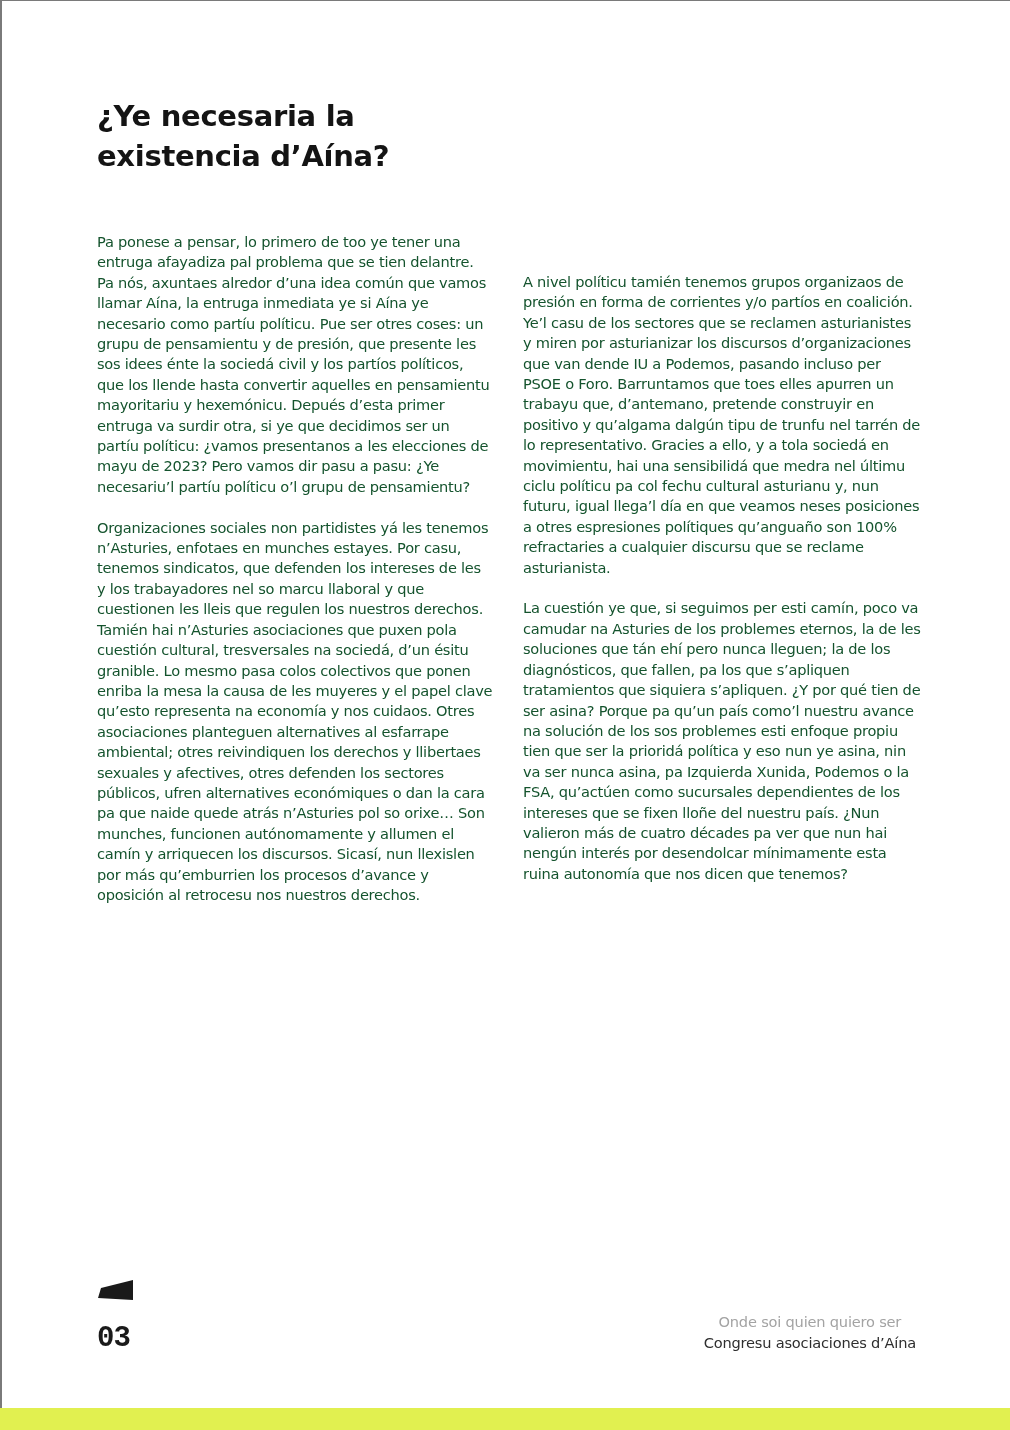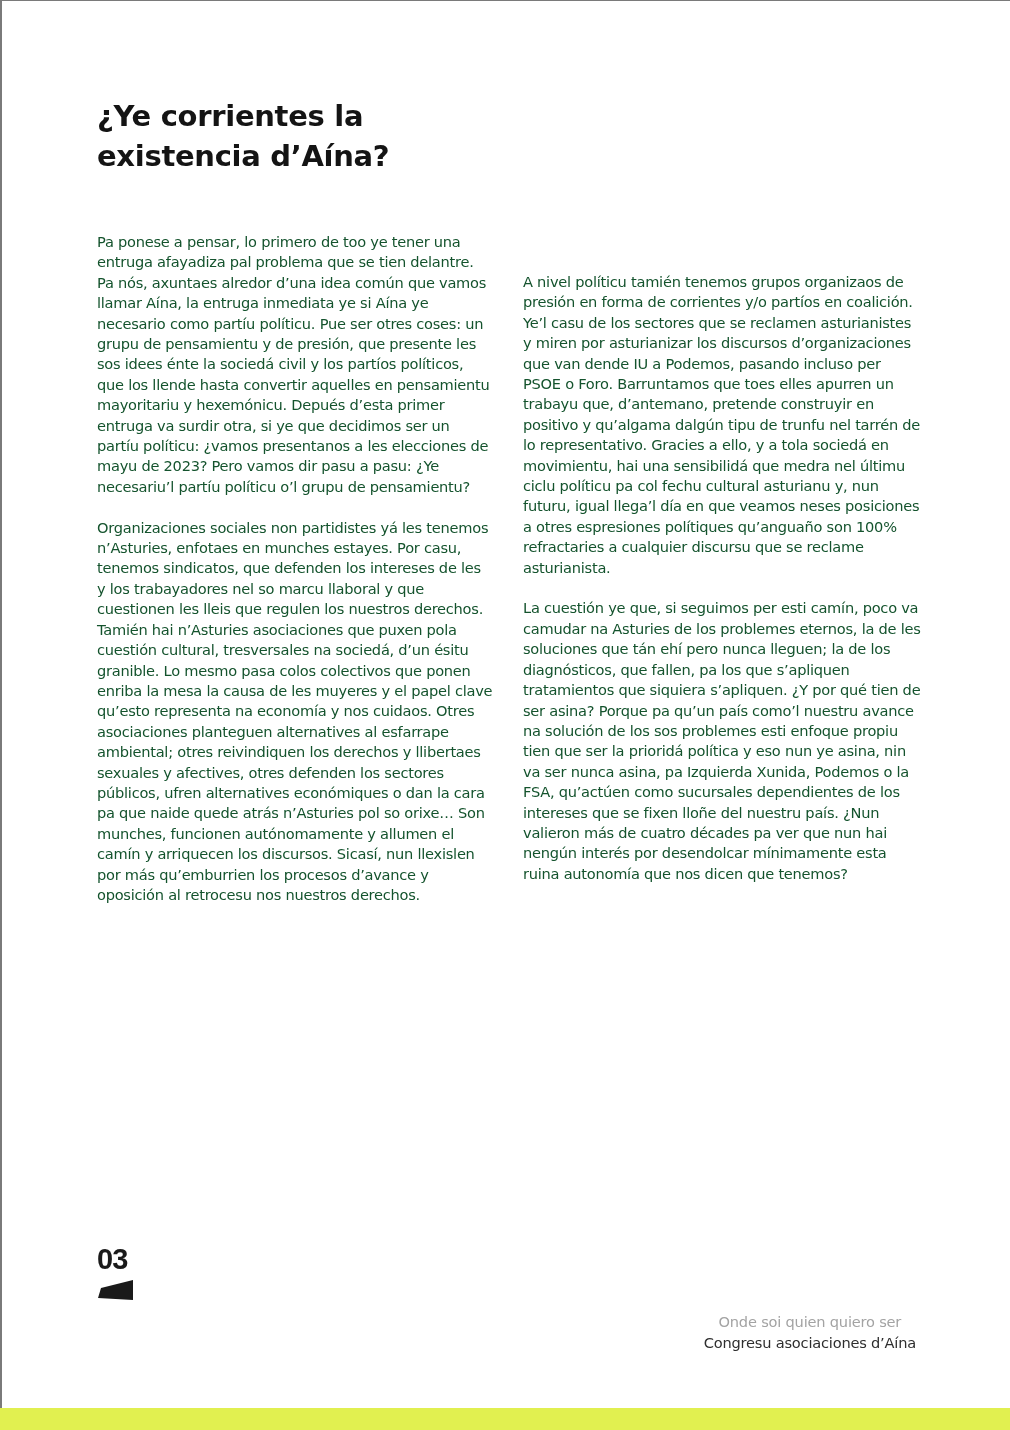--- a/index.html
+++ b/index.html
@@ -49,22 +49,22 @@
     .footer-mark {
       position: absolute;
       left: 98px;
       top: 1280px;
       width: 35px;
       height: 20px;
     }
     .page-number {
       position: absolute;
       left: 97px;
-      top: 1242px;
-      font-family: Liberation Sans, sans-serif;
+      top: 1322px;
+      font-family: Liberation Mono, monospace;
       font-weight: bold;
       font-size: 29px;
       line-height: 34px;
       color: #1a1a1a;
       letter-spacing: -1px;
       text-align: right;
     }
     .footer-right {
       position: absolute;
       right: 94px;
@@ -86,21 +86,21 @@
       height: 22px;
       background: #e1f050;
     }
   </style>
 </head>
 <body>
 
 <div class="page-border-top"></div>
 <div class="page-border-left"></div>
 
-<h1 class="title">¿Ye corrientes la existencia d’Aína?</h1>
+<h1 class="title">¿Ye necesaria la existencia d’Aína?</h1>
 
 <div class="column col-left">
   <p class="para">Pa ponese a pensar, lo primero de too ye tener una entruga afayadiza pal problema que se tien delantre. Pa nós, axuntaes alredor d’una idea común que vamos llamar Aína, la entruga inmediata ye si Aína ye necesario como partíu políticu. Pue ser otres coses: un grupu de pensamientu y de presión, que presente les sos idees énte la sociedá civil y los partíos políticos, que los llende hasta convertir aquelles en pensamientu mayoritariu y hexemónicu. Depués d’esta primer entruga va surdir otra, si ye que decidimos ser un partíu políticu: ¿vamos presentanos a les elecciones de mayu de 2023? Pero vamos dir pasu a pasu: ¿Ye necesariu’l partíu políticu o’l grupu de pensamientu?</p>
   <p class="para">Organizaciones sociales non partidistes yá les tenemos n’Asturies, enfotaes en munches estayes. Por casu, tenemos sindicatos, que defenden los intereses de les y los trabayadores nel so marcu llaboral y que cuestionen les lleis que regulen los nuestros derechos. Tamién hai n’Asturies asociaciones que puxen pola cuestión cultural, tresversales na sociedá, d’un ésitu granible. Lo mesmo pasa colos colectivos que ponen enriba la mesa la causa de les muyeres y el papel clave qu’esto representa na economía y nos cuidaos. Otres asociaciones planteguen alternatives al esfarrape ambiental; otres reivindiquen los derechos y llibertaes sexuales y afectives, otres defenden los sectores públicos, ufren alternatives económiques o dan la cara pa que naide quede atrás n’Asturies pol so orixe… Son munches, funcionen autónomamente y allumen el camín y arriquecen los discursos. Sicasí, nun llexislen por más qu’emburrien los procesos d’avance y oposición al retrocesu nos nuestros derechos.</p>
 </div>
 
 <div class="column col-right">
   <p class="para">A nivel políticu tamién tenemos grupos organizaos de presión en forma de corrientes y/o partíos en coalición. Ye’l casu de los sectores que se reclamen asturianistes y miren por asturianizar los discursos d’organizaciones que van dende IU a Podemos, pasando incluso per PSOE o Foro. Barruntamos que toes elles apurren un trabayu que, d’antemano, pretende construyir en positivo y qu’algama dalgún tipu de trunfu nel tarrén de lo representativo. Gracies a ello, y a tola sociedá en movimientu, hai una sensibilidá que medra nel últimu ciclu políticu pa col fechu cultural asturianu y, nun futuru, igual llega’l día en que veamos neses posiciones a otres espresiones polítiques qu’anguaño son 100% refractaries a cualquier discursu que se reclame asturianista.</p>
   <p class="para">La cuestión ye que, si seguimos per esti camín, poco va camudar na Asturies de los problemes eternos, la de les soluciones que tán ehí pero nunca lleguen; la de los diagnósticos, que fallen, pa los que s’apliquen tratamientos que siquiera s’apliquen. ¿Y por qué tien de ser asina? Porque pa qu’un país como’l nuestru avance na solución de los sos problemes esti enfoque propiu tien que ser la prioridá política y eso nun ye asina, nin va ser nunca asina, pa Izquierda Xunida, Podemos o la FSA, qu’actúen como sucursales dependientes de los intereses que se fixen lloñe del nuestru país. ¿Nun valieron más de cuatro décades pa ver que nun hai nengún interés por desendolcar mínimamente esta ruina autonomía que nos dicen que tenemos?</p>
 </div>

